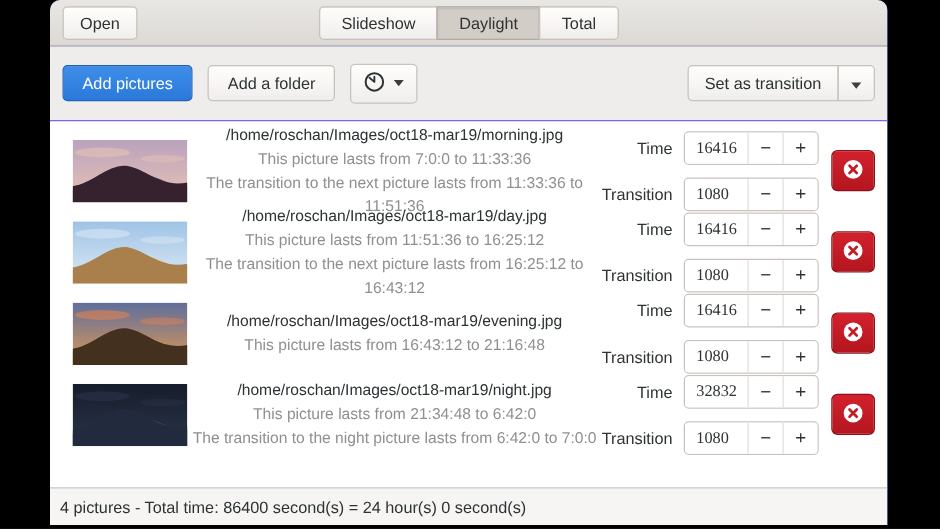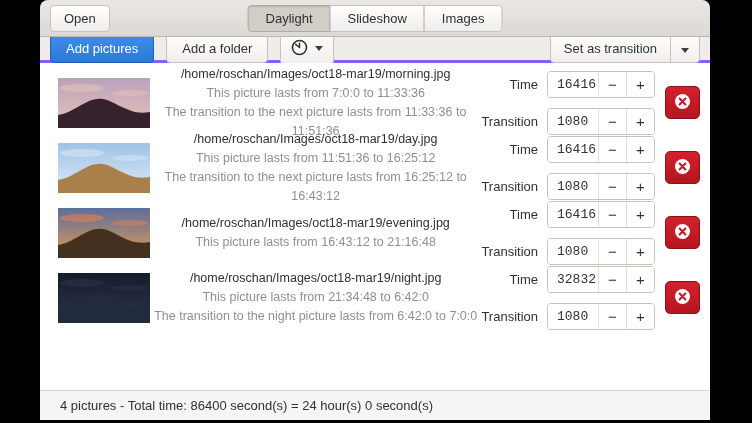--- a/index.html
+++ b/index.html
@@ -31,22 +31,22 @@
     box-shadow:inset 0 1px 2px rgba(0,0,0,.12);
   }
   .header-right { margin-left:auto; display:flex; align-items:center; gap:9px; }
   .icon-btn { width:33px; height:29px; padding:0; display:flex; align-items:center; justify-content:center; }
   .close-btn {
     background:transparent; border:none; width:30px; height:29px;
     font-size:14px; color:#2e3233; display:flex; align-items:center; justify-content:center; cursor:pointer;
   }
   
   .toolbar {
-    height:26px; flex:none; background:#efedeb;
-    border-bottom:3px solid #8b5cf6;
+    height:60px; flex:none; background:#efedeb;
+    border-bottom:1px solid #8b5cf6;
     display:flex; align-items:center; padding:0 10px; gap:12px;
   }
   .btn-primary {
     background:linear-gradient(#3e8ee9,#2a79da);
     border:1px solid #1c62b9; color:#fff;
     border-radius:4px; font-size:13px; padding:6px 15px; cursor:pointer;
   }
   .btn-tool { padding:6px 15px; }
   .clock-btn { display:flex; align-items:center; gap:7px; padding:5px 10px; }
   .toolbar-right { margin-left:auto; display:flex; }
@@ -63,51 +63,51 @@
   .sub-line { color:#8f8f8d; }
   .controls { flex:none; display:flex; flex-direction:column; gap:10px; }
   .spin-row { display:flex; align-items:center; justify-content:flex-end; gap:9px; }
   .spin-label { font-size:13px; color:#2e3233; }
   .spinbutton {
     display:flex; align-items:stretch; height:27px; background:#fff;
     border:1px solid #c8c2bb; border-radius:4px; overflow:hidden;
   }
   .spin-value {
     width:50px; border:none; outline:none; font-size:13px; color:#2e3233;
-    padding-left:9px; font-family:Liberation Mono, monospace; background:#fff;
+    padding-left:9px; font-family:Liberation Serif, serif; background:#fff;
   }
   .spin-btn {
     width:28px; background:#fff; border:none; border-left:1px solid #e2deda;
     font-size:15px; color:#2e3233; cursor:pointer; line-height:1;
   }
   .delete-btn {
     flex:none; width:35px; height:33px; margin-left:10px;
     background:linear-gradient(#d2212d,#b4161f);
     border:1px solid #8d1018; border-radius:5px;
     display:flex; align-items:center; justify-content:center; cursor:pointer;
   }
   
   .statusbar {
     height:30px; flex:none; background:#f6f5f4; border-top:1px solid #dcd8d4;
-    display:flex; align-items:center; padding:0 20px;
+    display:flex; align-items:center; padding:0 8px;
     font-size:13px; color:#2e3233;
   }
 </style>
 </head>
 <body>
 
 <div class="window">
 
   <header class="headerbar">
     <button class="btn">Open</button>
 
     <div class="tab-group">
+      <button class="btn">Slideshow</button>
       <button class="btn active">Daylight</button>
-      <button class="btn">Slideshow</button>
-      <button class="btn">Images</button>
+      <button class="btn">Total</button>
     </div>
 
   </header>
 
   <div class="toolbar">
     <button class="btn-primary">Add pictures</button>
     <button class="btn btn-tool">Add a folder</button>
     <button class="btn clock-btn">
       <span>
         <svg width="17" height="17" viewBox="0 0 17 17">

